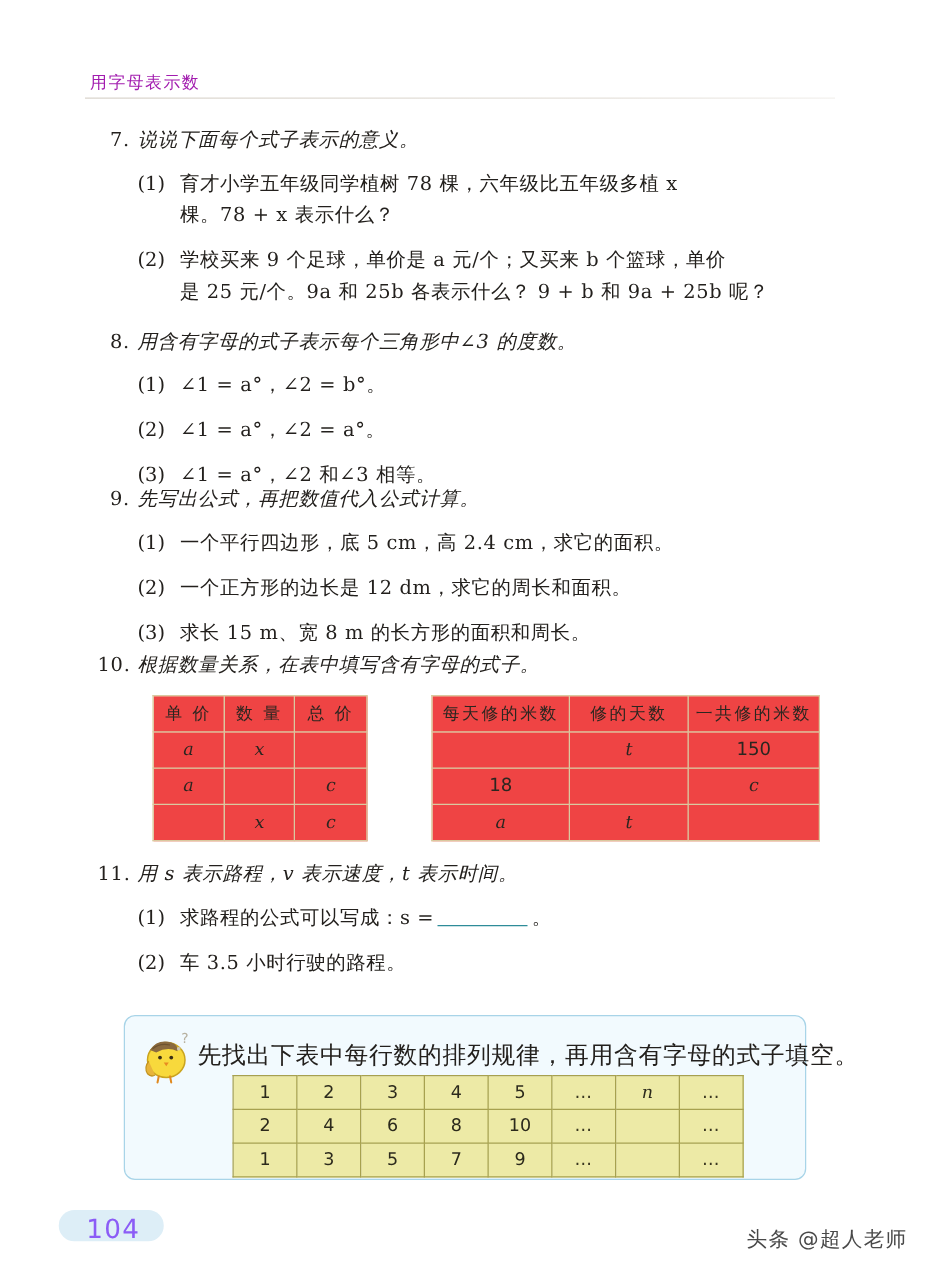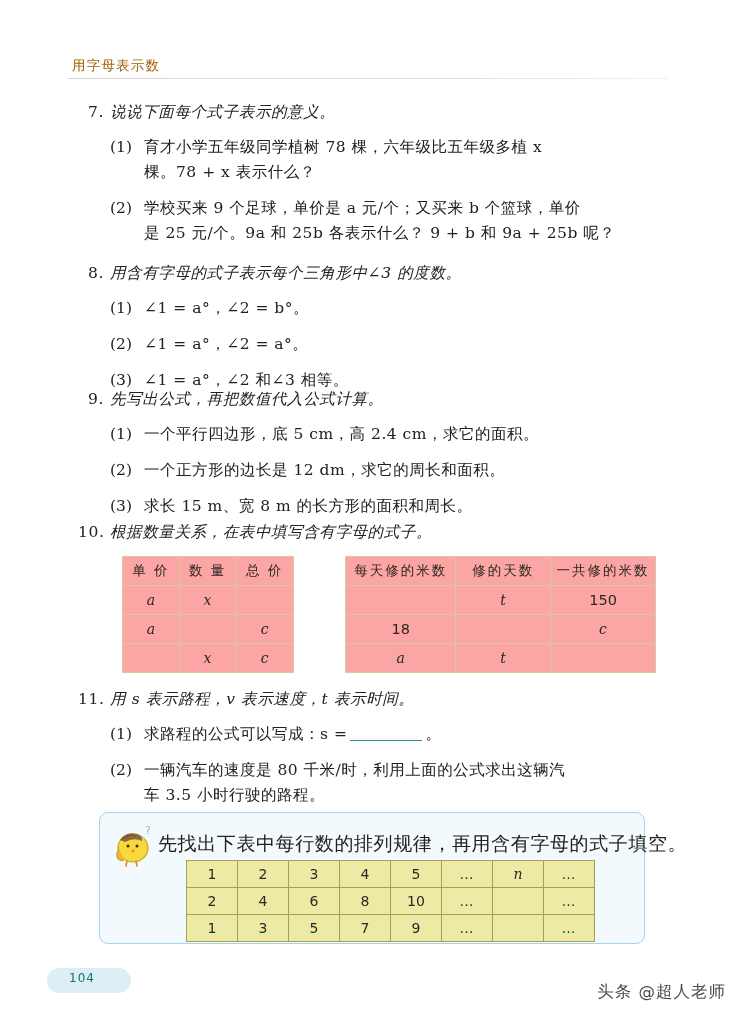--- a/index.html
+++ b/index.html
@@ -19,21 +19,21 @@
   
   .page-header {
     position: absolute;
     left: 68px;
     top: 57px;
     width: 600px;
   }
   .page-header .title {
     font-size: 13.5px;
     letter-spacing: 1.2px;
-    color: #a16207;
+    color: #a21caf;
     padding-left: 4px;
   }
   .page-header .rule {
     margin-top: 3px;
     height: 1px;
     background: linear-gradient(to right, #d9d4cc 0%, #e6e2dc 70%, #f3f1ee 100%);
   }
   .prob {
     position: absolute;
     width: 600px;
@@ -93,21 +93,21 @@
 
   
   .beige-table {
     position: absolute;
     border-collapse: collapse;
     background: #fbf2da;
     font-size: 14px;
   }
   .beige-table td, .beige-table th {
     border: 1px solid #d9c9a0;
-    background: #fca5a5;
+    background: #ef4444;
     font-weight: normal;
     text-align: center;
     height: 26px;
     color: #2b2620;
   }
   .beige-table th {
     letter-spacing: 2px;
     font-size: 13.5px;
   }
   .beige-table td { font-size: 14px; }
@@ -172,22 +172,22 @@
     width: 84px;
     height: 25px;
     border-radius: 13px;
     background: #ddeef7;
   }
   .page-pill span {
     position: absolute;
     left: 22px;
     top: 3px;
     font-family: "DejaVu Sans", sans-serif;
-    font-size: 12px;
-    color: #0f766e;
+    font-size: 21px;
+    color: #8b5cf6;
     letter-spacing: 1px;
   }
   .watermark {
     position: absolute;
     right: 14px;
     top: 981px;
     font-size: 16.5px;
     letter-spacing: 1px;
     color: #3a3a3a;
     font-family: "DejaVu Sans", sans-serif;
@@ -331,21 +331,20 @@
   </div>
 
   <div class="sub">
     <span class="sub-label">(1)</span>
     <span class="sub-body"><span>求路程的公式可以写成：s =</span><span class="blank"></span><span>。</span></span>
   </div>
 
   <div class="sub">
     <span class="sub-label">(2)</span>
     <span class="sub-body">
-      <span>一辆汽车的速度是 80 千米/时，利用上面的公式求出这辆汽</span>
       <span class="ln2">车 3.5 小时行驶的路程。</span>
     </span>
   </div>
 </div>
 
 <div class="blue-panel">
 
   <svg class="mascot" viewBox="0 0 48 46">
     <ellipse cx="23" cy="26" rx="15" ry="14" fill="#f8d93c" stroke="#caa41e" stroke-width="1.2"></ellipse>
     <path d="M10 18 Q16 9 27 12 Q33 14 32 19 Q24 15 15 20 Z" fill="#8a6a3f"></path>

